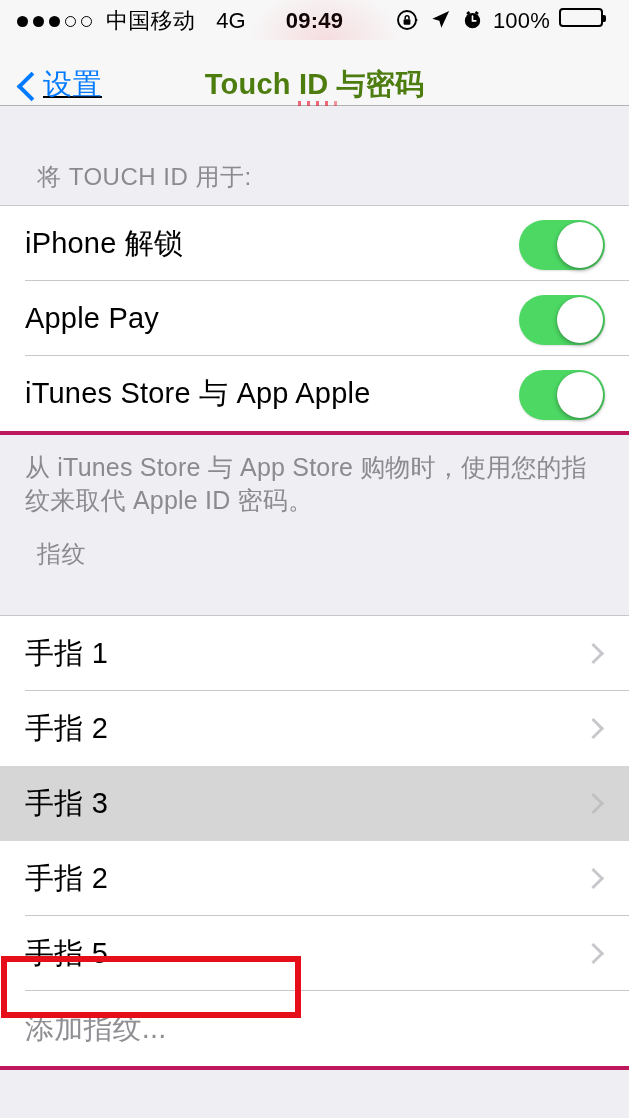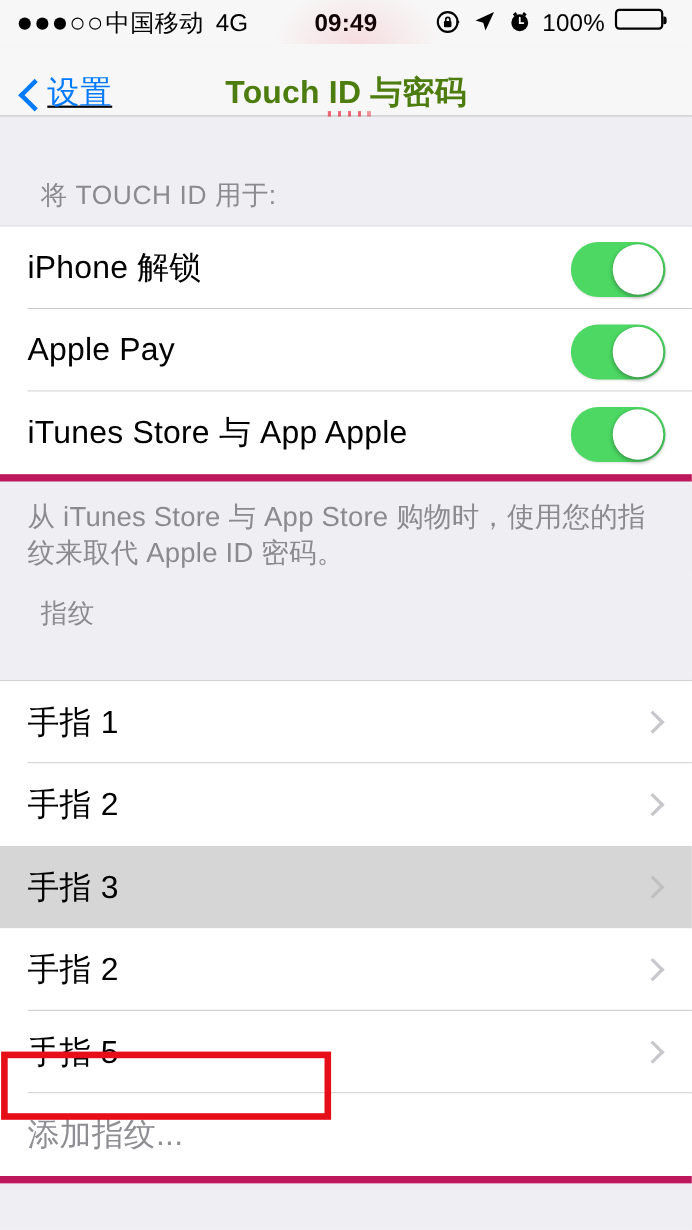--- a/index.html
+++ b/index.html
@@ -10,21 +10,21 @@
     overflow:hidden;
     position:relative;
   }
   #phone { width:629px; height:1118px; position:relative; background:#EFEEF3; }
 
   
   .statusbar{
     height:42px; background:#F7F7F7; position:relative;
     display:flex; align-items:center;
   }
-  .sb-left{ display:flex; align-items:center; margin-left:17px; gap:4px; }
+  .sb-left{ display:flex; align-items:center; margin-left:17px; gap:14px; }
   .dots{ display:flex; align-items:center; gap:5px; }
   .dot{ width:11px;height:11px;border-radius:50%; }
   .dot.full{ background:#000; }
   .dot.empty{ background:transparent; border:1.6px solid #000; }
   .carrier{ font-size:22px; color:#000; letter-spacing:.3px; }
   .net{ font-size:22px; color:#000; margin-left:7px; }
   .sb-center{
     position:absolute; left:0; right:0; text-align:center;
     font-size:22px; font-weight:bold; color:#000; letter-spacing:.2px;
   }
@@ -85,21 +85,21 @@
   }
 
   
   .gap{ background:#EFEEF3; position:relative; }
   .gap-hdr{
     color:#8A8A8F; font-size:24px; letter-spacing:.5px;
     padding:0 25px; display:flex; align-items:flex-end; height:100%;
     padding-bottom:12px;
     margin-left:12px;
   }
-  .grp{ background:#fff; border-top:1px solid #C8C7CC; border-bottom:7px solid #be185d; }
+  .grp{ background:#fff; border-top:1px solid #C8C7CC; border-bottom:4px solid #be185d; }
 
   .row{
     height:75px; background:#fff; display:flex; align-items:center;
     padding:0 25px; position:relative; cursor:pointer;
   }
   .row.sel{ background:#D6D6D6; }
   .row .sep{
     content:""; position:absolute; left:25px; right:0; bottom:0;
     height:1px; background:#C8C7CC;
   }

